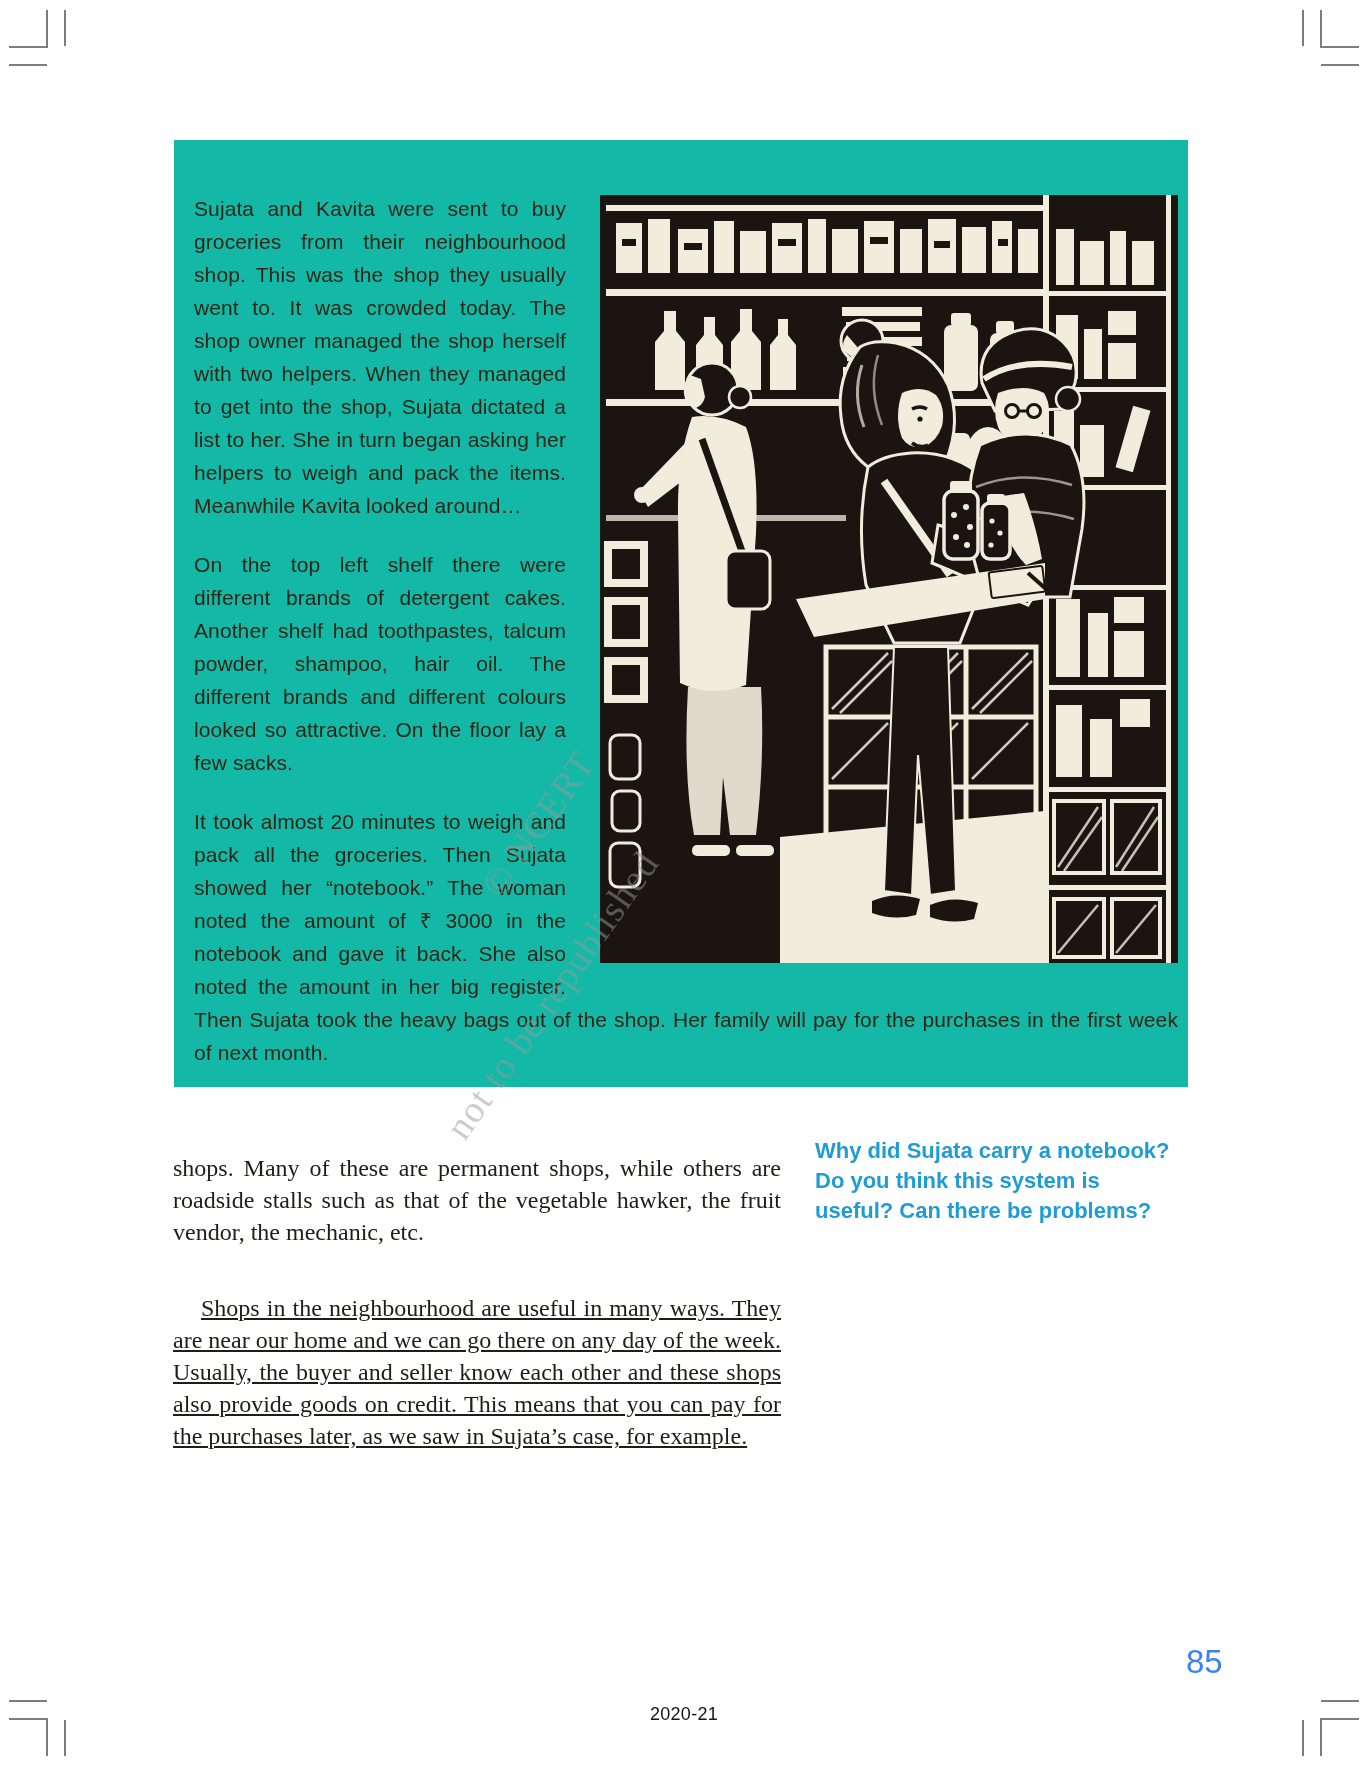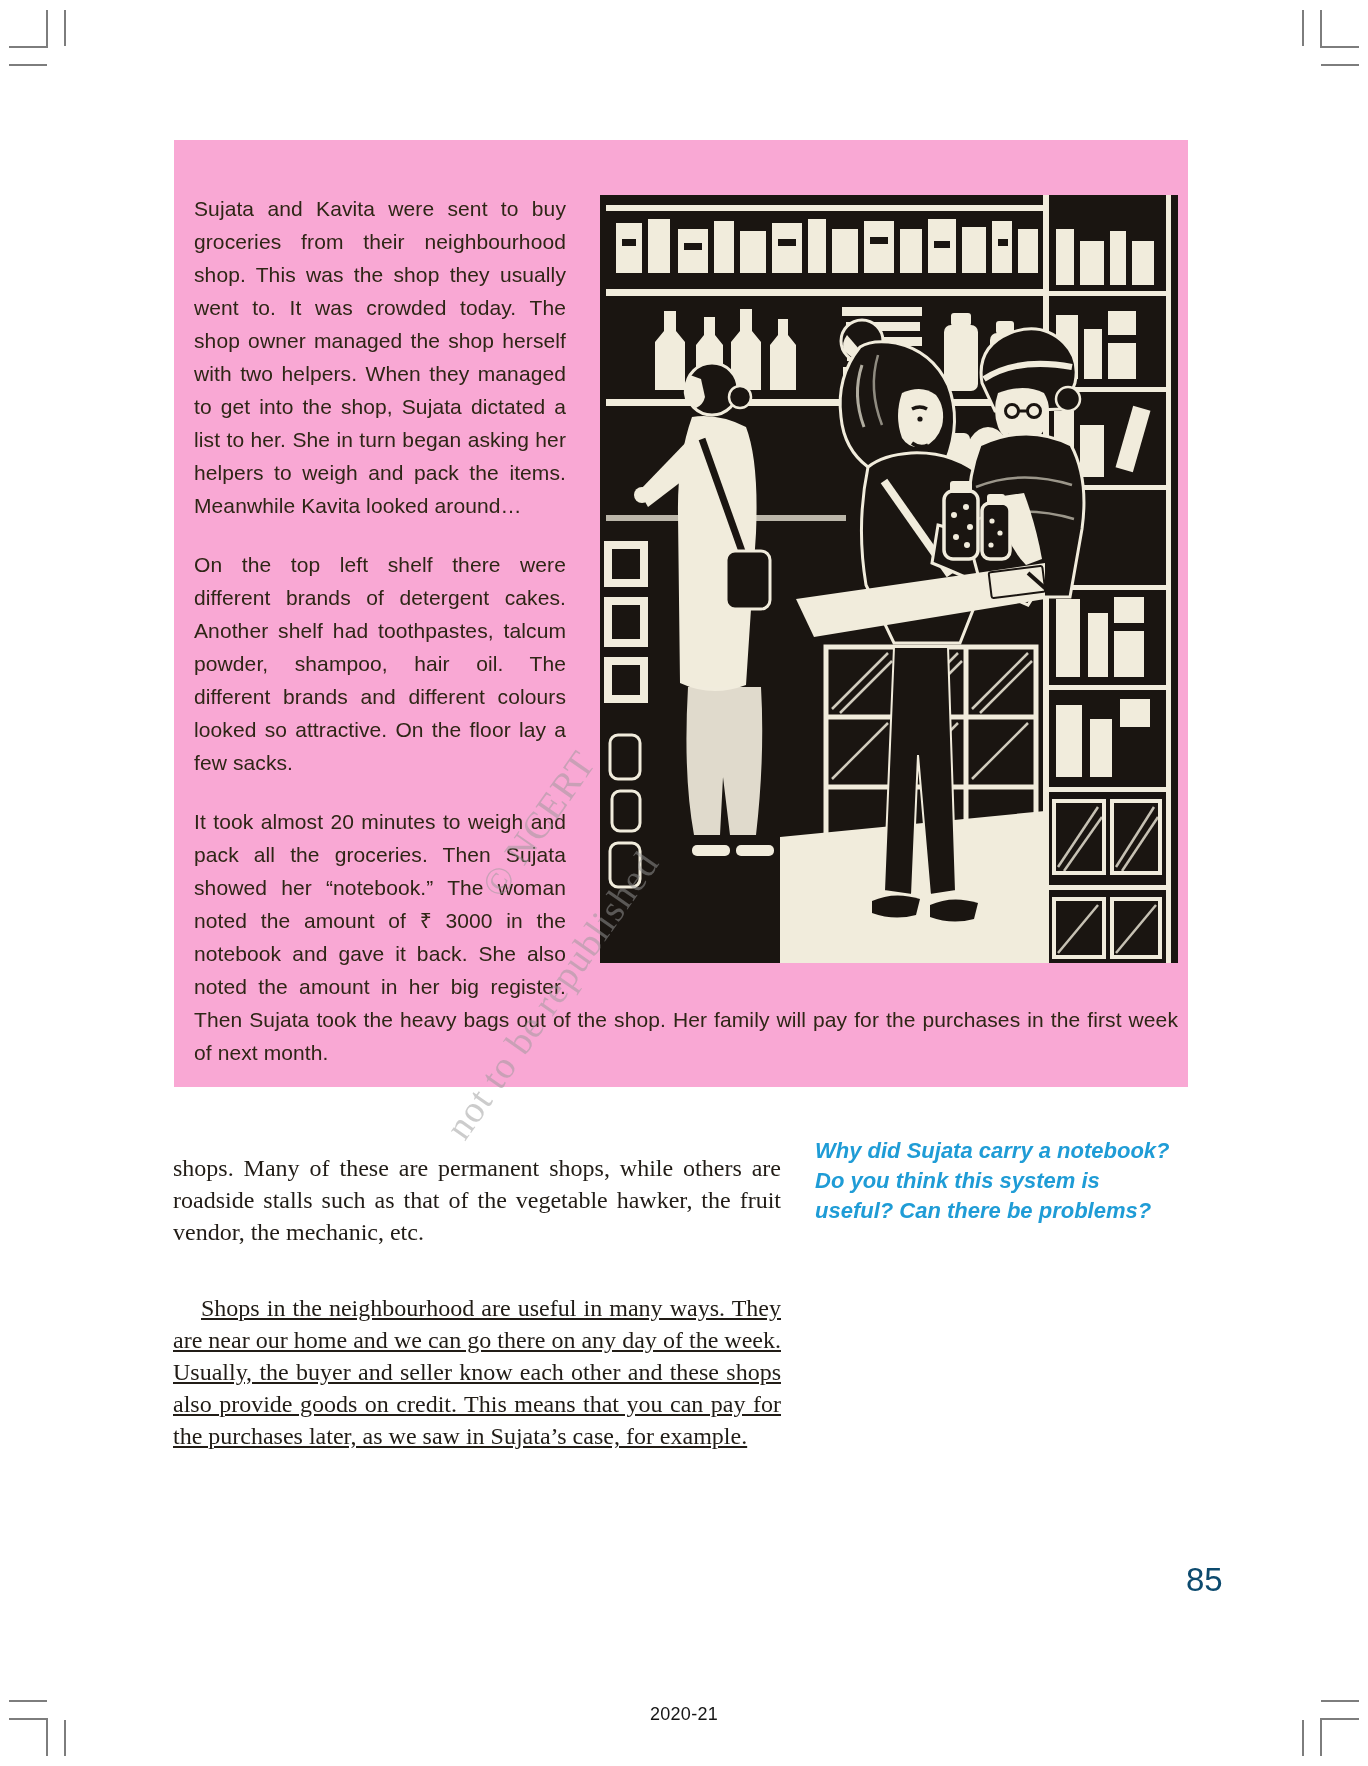--- a/index.html
+++ b/index.html
@@ -13,21 +13,21 @@
   .crop .v2{left:64px;top:10px;width:2px;height:36px;}
   .crop .h1{left:9px;top:46px;width:38px;height:2px;}
   .crop .h2{left:9px;top:64px;width:38px;height:2px;}
   .crop.tl{left:0;top:0;}
   .crop.tr{right:0;top:0;transform:scaleX(-1);}
   .crop.bl{left:0;bottom:0;transform:scaleY(-1);}
   .crop.br{right:0;bottom:0;transform:scale(-1,-1);}
 
   
   .story-box{position:absolute;left:174px;top:140px;width:1014px;height:947px;
-             background:#f9a8d4;box-sizing:border-box;padding:52px 10px 0 20px;}
+             background:#14b8a6;box-sizing:border-box;padding:52px 10px 0 20px;}
   .story-box p{margin:0 0 26px 0;font-size:21px;line-height:33px;text-align:justify;
                color:#2e2616;letter-spacing:.1px;}
   .illustration{float:right;width:578px;height:768px;margin:3px 0 16px 34px;padding:0;}
   .illustration svg{display:block;}
 
   
   .wm{position:absolute;font-family:"Liberation Serif",serif;font-size:38px;
       color:#9a9a9a;opacity:.5;letter-spacing:1px;white-space:nowrap;
       transform:rotate(-55deg);transform-origin:left top;z-index:6;pointer-events:none;}
   .wm1{left:472px;top:880px;}
@@ -35,29 +35,29 @@
 
   
   .body-text{position:absolute;left:173px;top:1152px;width:608px;
              font-family:"Liberation Serif",serif;font-size:24px;line-height:32px;
              color:#211c16;text-align:justify;}
   .body-text p{margin:0;}
   .body-text p.para2{margin-top:44px;text-indent:28px;text-decoration:underline;}
 
   .questions{position:absolute;left:815px;top:1136px;width:362px;
              font-size:22px;line-height:30px;font-weight:bold;color:#1f9cd6;}
-  .questions p{margin:0 0 31px 0;font-style:italic;}
+  .questions p{margin:0 0 31px 0;}
 
   
   .chapter-banner{position:absolute;left:760px;top:1590px;width:406px;height:47px;
                   background:#eac63e;display:flex;align-items:center;justify-content:center;
                   gap:9px;font-family:"Liberation Serif",serif;font-size:27px;color:#1d1508;}
   .chapter-label{font-style:italic;}
   .chapter-title{font-weight:bold;letter-spacing:.4px;}
-  .page-number{position:absolute;left:1186px;top:1561px;font-size:33px;color:#0c4a6e;}
+  .page-number{position:absolute;left:1186px;top:1643px;font-size:33px;color:#3b82f6;}
   .year{position:absolute;left:0;top:1704px;width:100%;text-align:center;
         font-size:18px;color:#151515;letter-spacing:.3px;}
 </style>
 </head>
 <body>
 
 <div class="page">
 
   <div class="crop tl">
       <span class="v1"></span>

